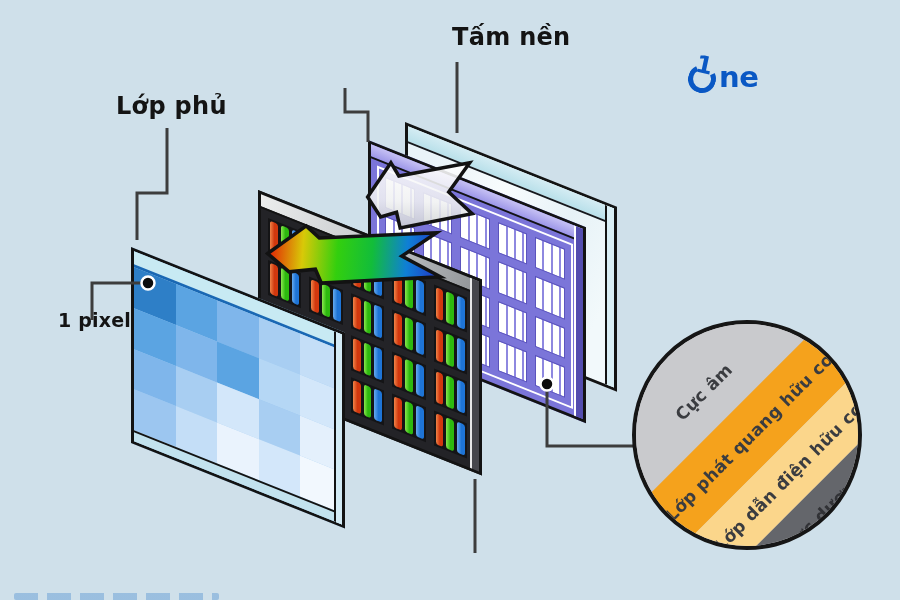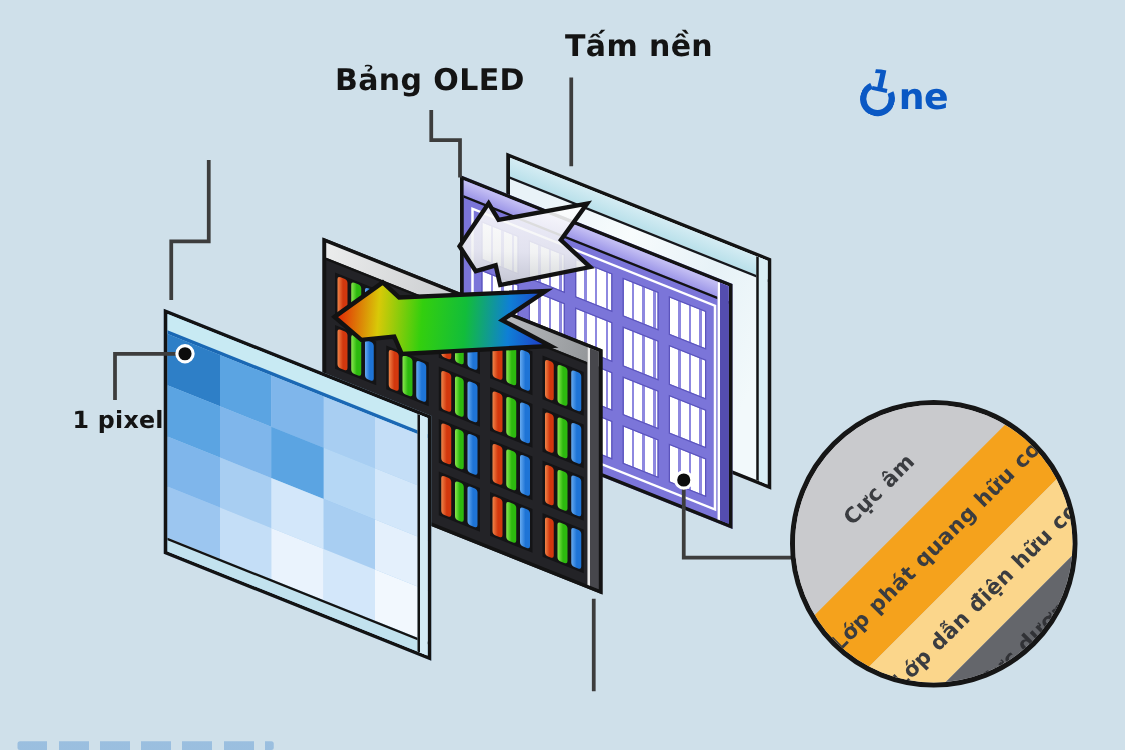--- a/index.html
+++ b/index.html
@@ -290,23 +290,23 @@
       </div>
       <div class="band b2" style="background: rgb(251, 214, 139); color: rgb(58, 60, 64);">
         <span>Lớp dẫn điện hữu cơ</span>
       </div>
       <div class="band b3" style="background: rgb(100, 102, 107); color: rgb(49, 50, 54);">
         <span>Cực dương</span>
       </div>
     </div>
   </div>
 
-  <div class="lbl" style="left:268px;top:52px" id="lbl-oled">Bảng OLED</div>
+  <div class="lbl" style="left:116px;top:94px" id="lbl-coating">Lớp phủ</div>
   <div class="lbl" style="left:452px;top:25px" id="lbl-substrate">Tấm nền</div>
-  <div class="lbl" style="left:58px;top:327px" id="lbl-pixel">1 pixel</div>
+  <div class="lbl" style="left:58px;top:311px" id="lbl-pixel">1 pixel</div>
 
   <div id="logo" style="color: rgb(10, 88, 196);">
     <span class="logo-icon">
       <span class="logo-ring"></span>
       <span class="logo-one">1</span>
     </span>
     <span>ne</span>
   </div>
 
   <div id="frag"></div>

